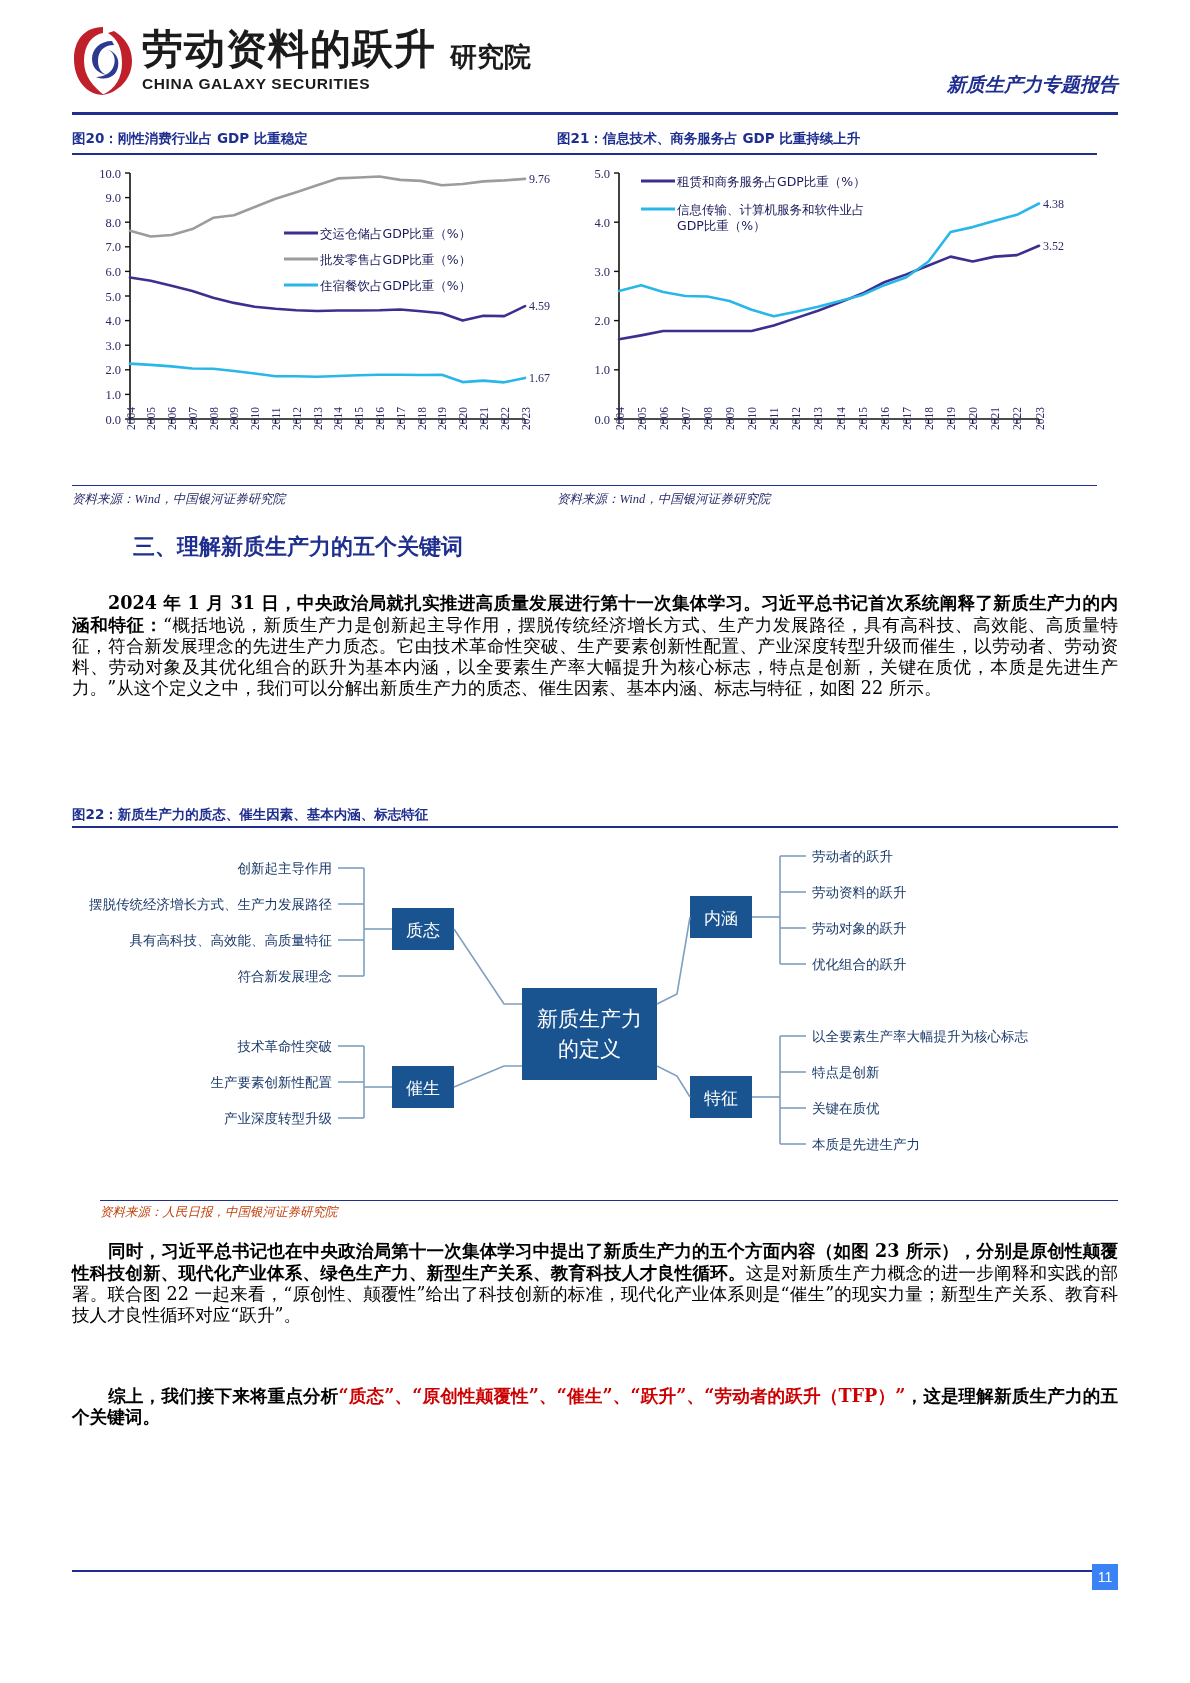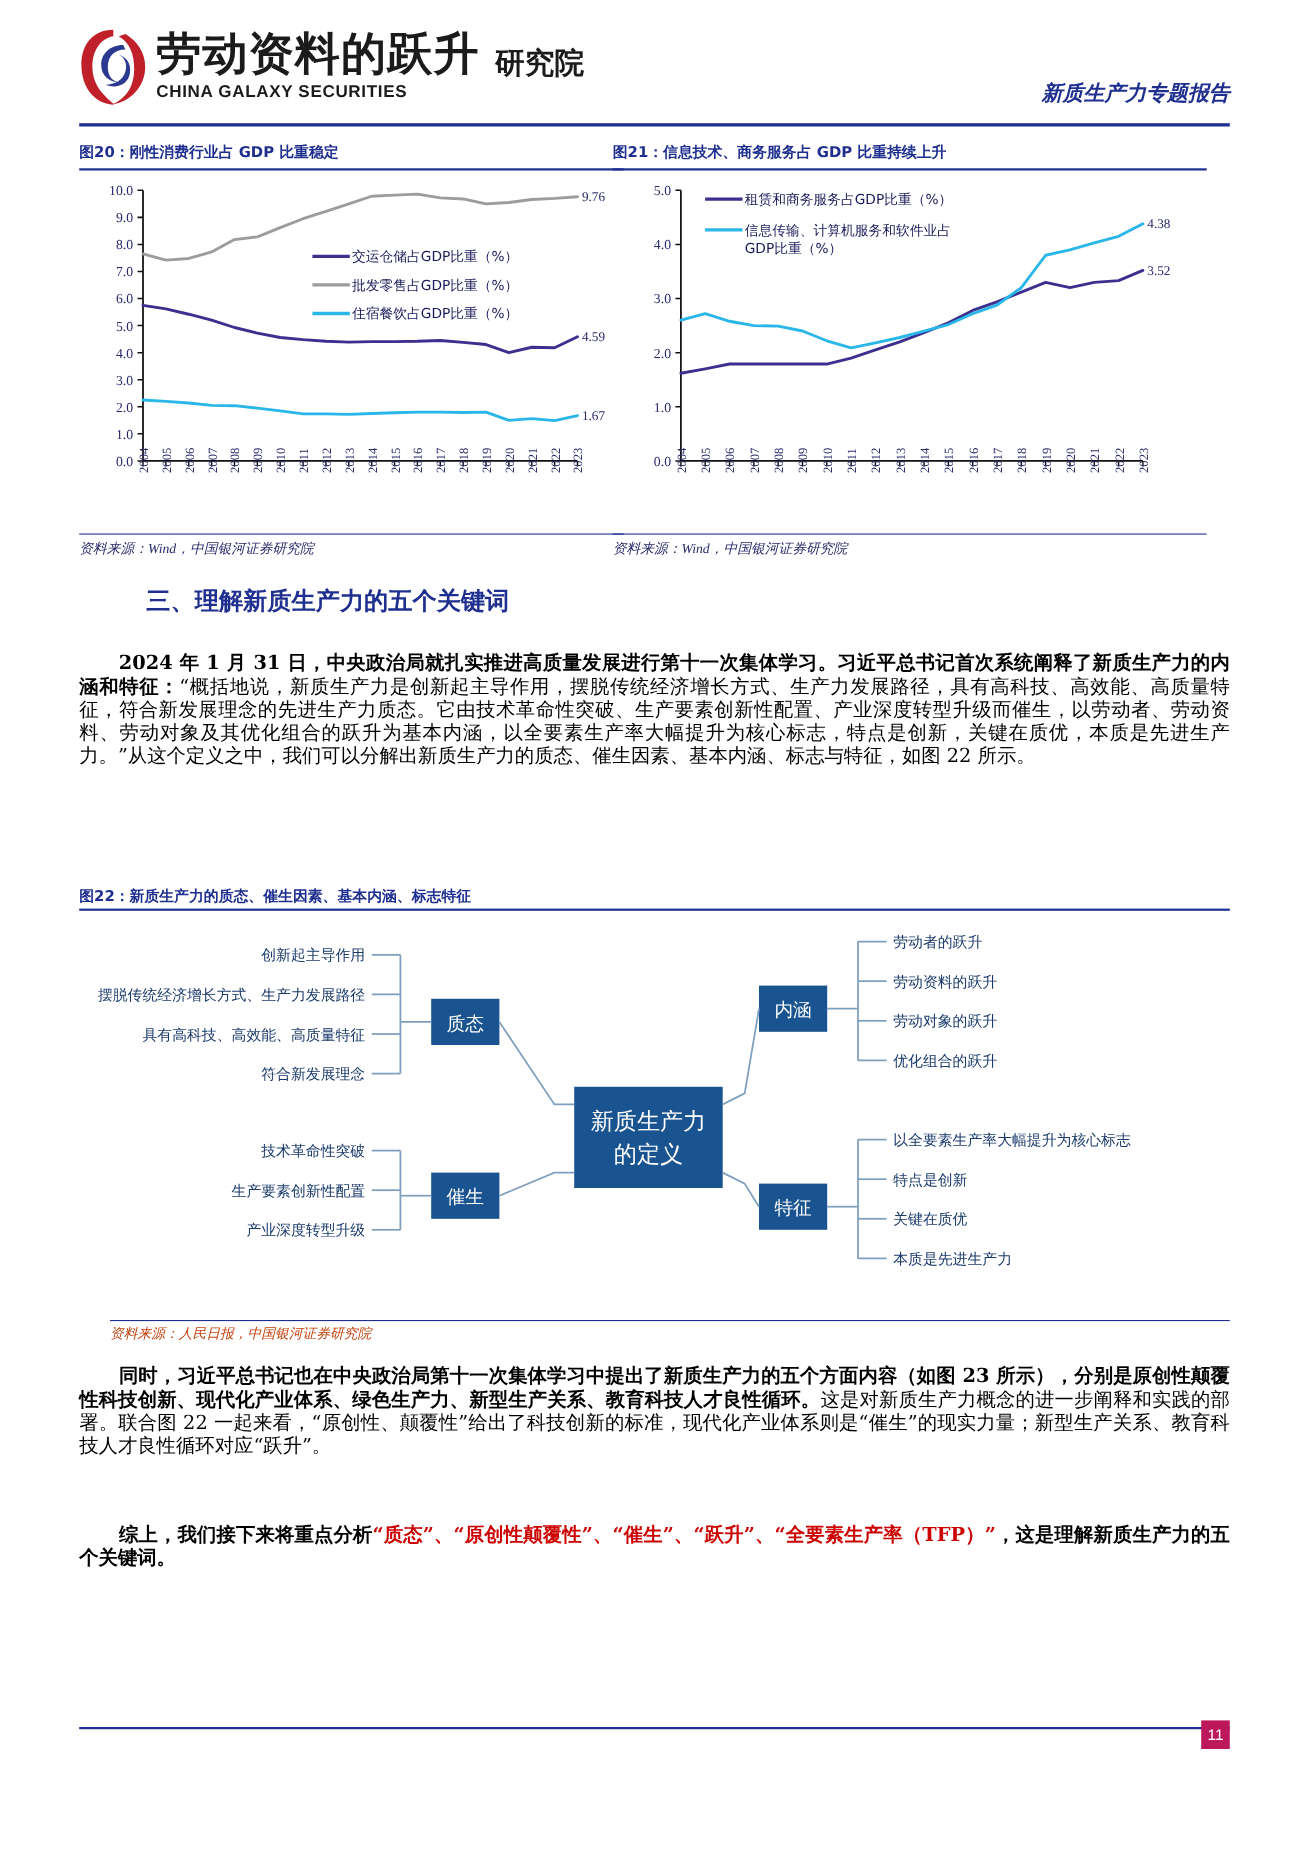--- a/index.html
+++ b/index.html
@@ -97,21 +97,21 @@
   }
 
   
   .foot-rule { position:absolute; left:72px; top:1570px; width:1046px; height:1.5px; background:#1f2f8f; }
   .foot-text {
     position:absolute; left:72px; top:1578px;
     font-family:"DejaVu Serif", serif; font-size:16px; color:#000;
   }
   .page-num {
     position:absolute; right:72px; top:1564px;
-    width:26px; height:26px; background:#be185d; color:#fff;
+    width:26px; height:26px; background:#3b82f6; color:#fff;
     font-family:"Liberation Sans", sans-serif; font-size:14px;
     display:flex; align-items:center; justify-content:center;
   }
 
   .chart-txt { font-family:"Liberation Serif", serif; fill:#2a2a6a; }
   .chart-legend { font-family:"DejaVu Sans", serif; fill:#1a1a5a; }
   .node-text { font-family:"DejaVu Sans", sans-serif; fill:#ffffff; }
   .leaf-text { font-family:"DejaVu Sans", sans-serif; fill:#1a3a6a; }
   .conn { stroke:#7f9fbf; stroke-width:1.6; fill:none; }
 </style>
@@ -372,20 +372,20 @@
   <div class="fig22-src">资料来源：人民日报，中国银河证券研究院</div>
 
   <div class="body-block" style="top:1240px;">
     <div class="para">
       <span class="indent"></span><b>同时，习近平总书记也在中央政治局第十一次集体学习中提出了新质生产力的五个方面内容（如图 23 所示），分别是原创性颠覆性科技创新、现代化产业体系、绿色生产力、新型生产关系、教育科技人才良性循环。</b><span>这是对新质生产力概念的进一步阐释和实践的部署。联合图 22 一起来看，“原创性、颠覆性”给出了科技创新的标准，现代化产业体系则是“催生”的现实力量；新型生产关系、教育科技人才良性循环对应“跃升”。</span>
     </div>
   </div>
 
   <div class="body-block" style="top:1385px;">
     <div class="para bold">
-      <span class="indent"></span><span>综上，我们接下来将重点分析</span><span class="red">“质态”、“原创性颠覆性”、“催生”、“跃升”、“全要素生产率（TFP）”</span><span>，这是理解新质生产力的五个关键词。</span>
+      <span class="indent"></span><span>综上，我们接下来将重点分析</span><span class="red">“质态”、“原创性颠覆性”、“催生”、“跃升”、“劳动者的跃升（TFP）”</span><span>，这是理解新质生产力的五个关键词。</span>
     </div>
   </div>
 
   <div class="foot-rule"></div>
   <div class="page-num">11</div>
 
 </div>
 
 </body></html>

